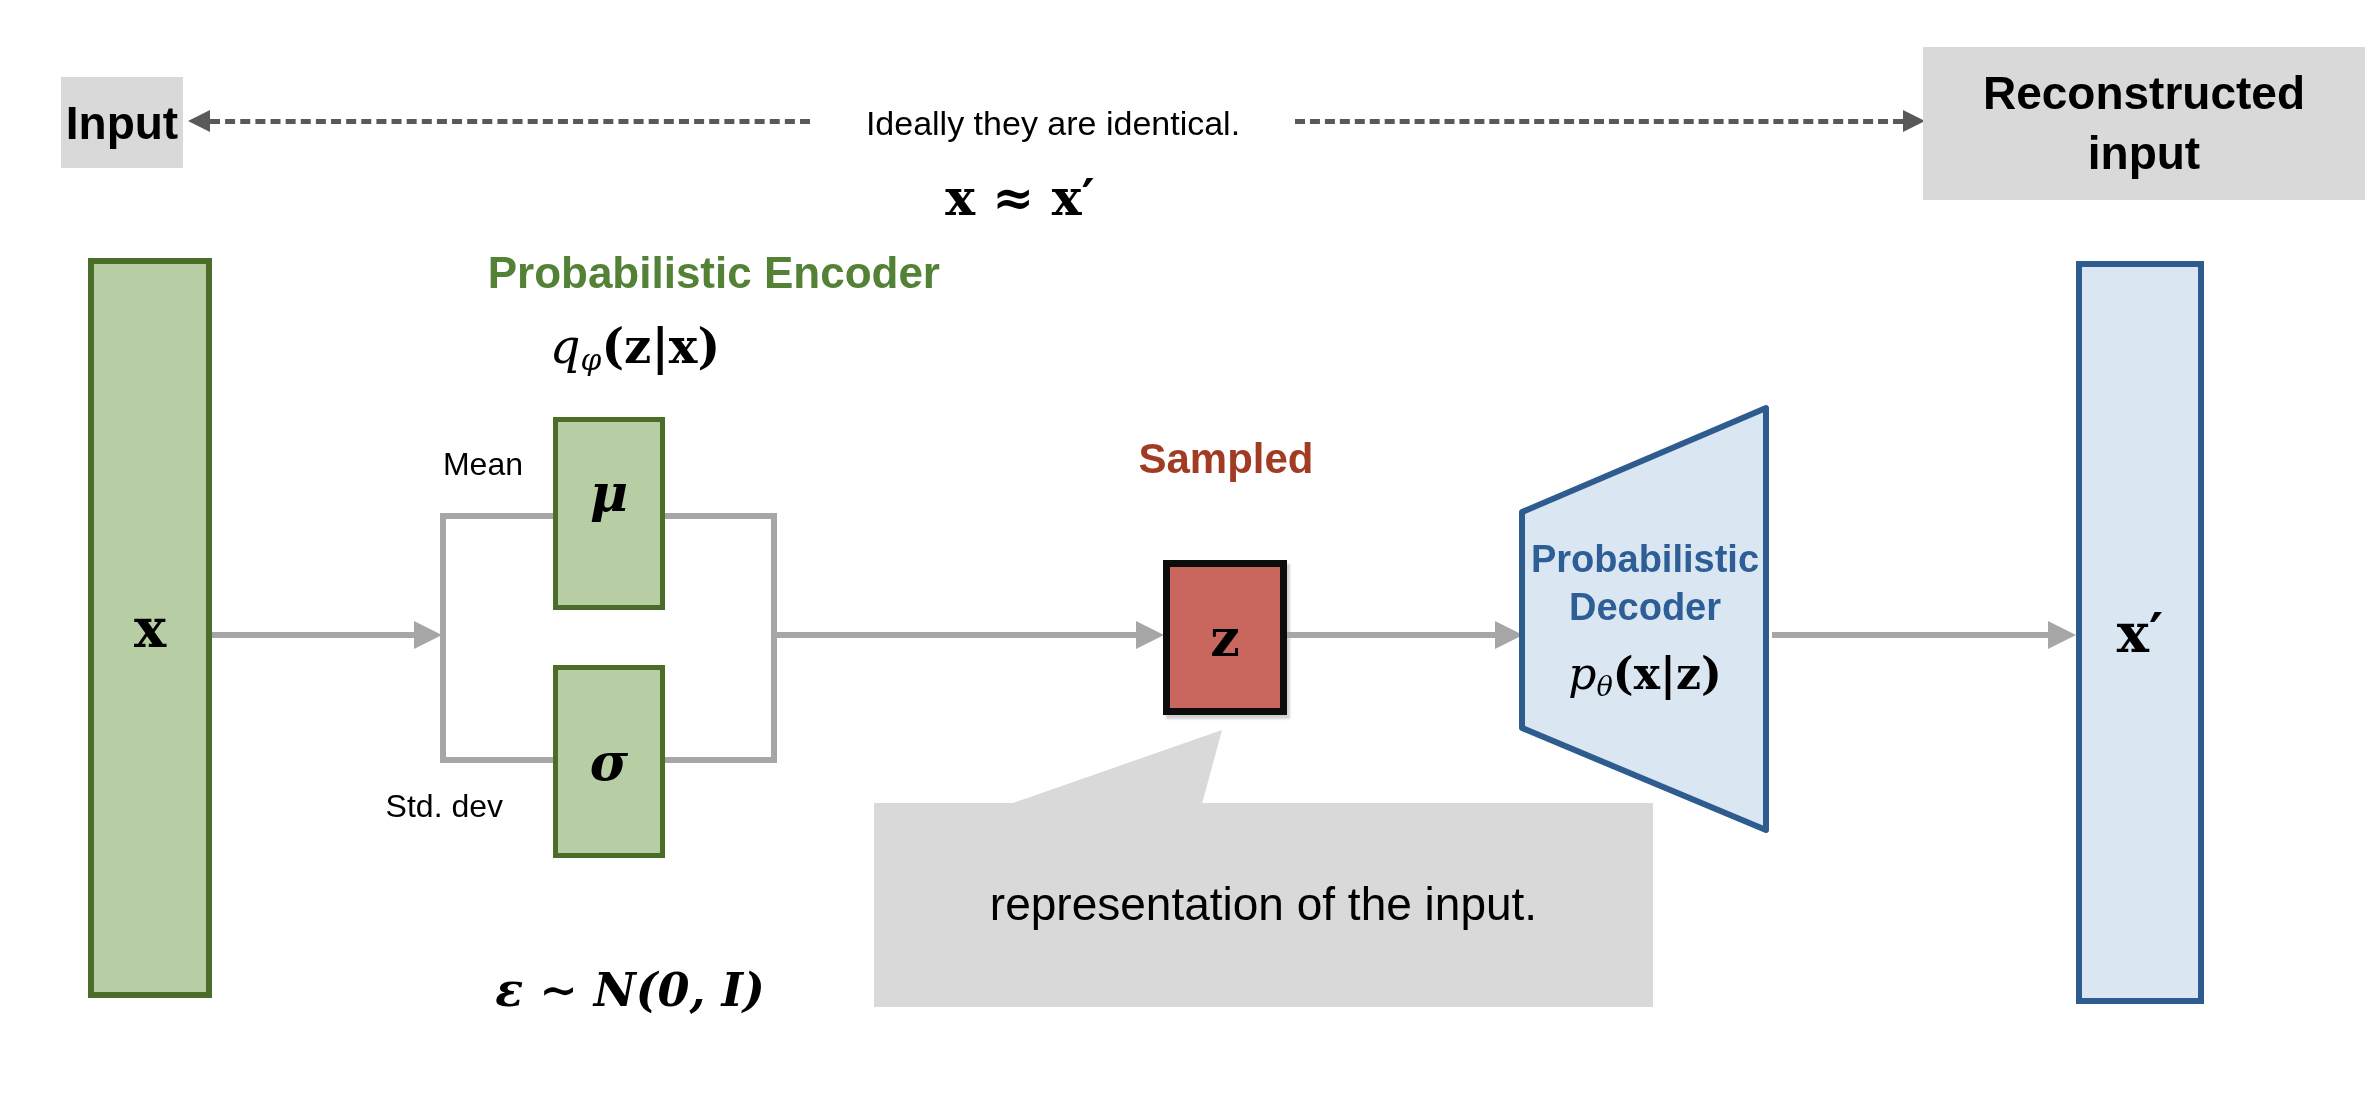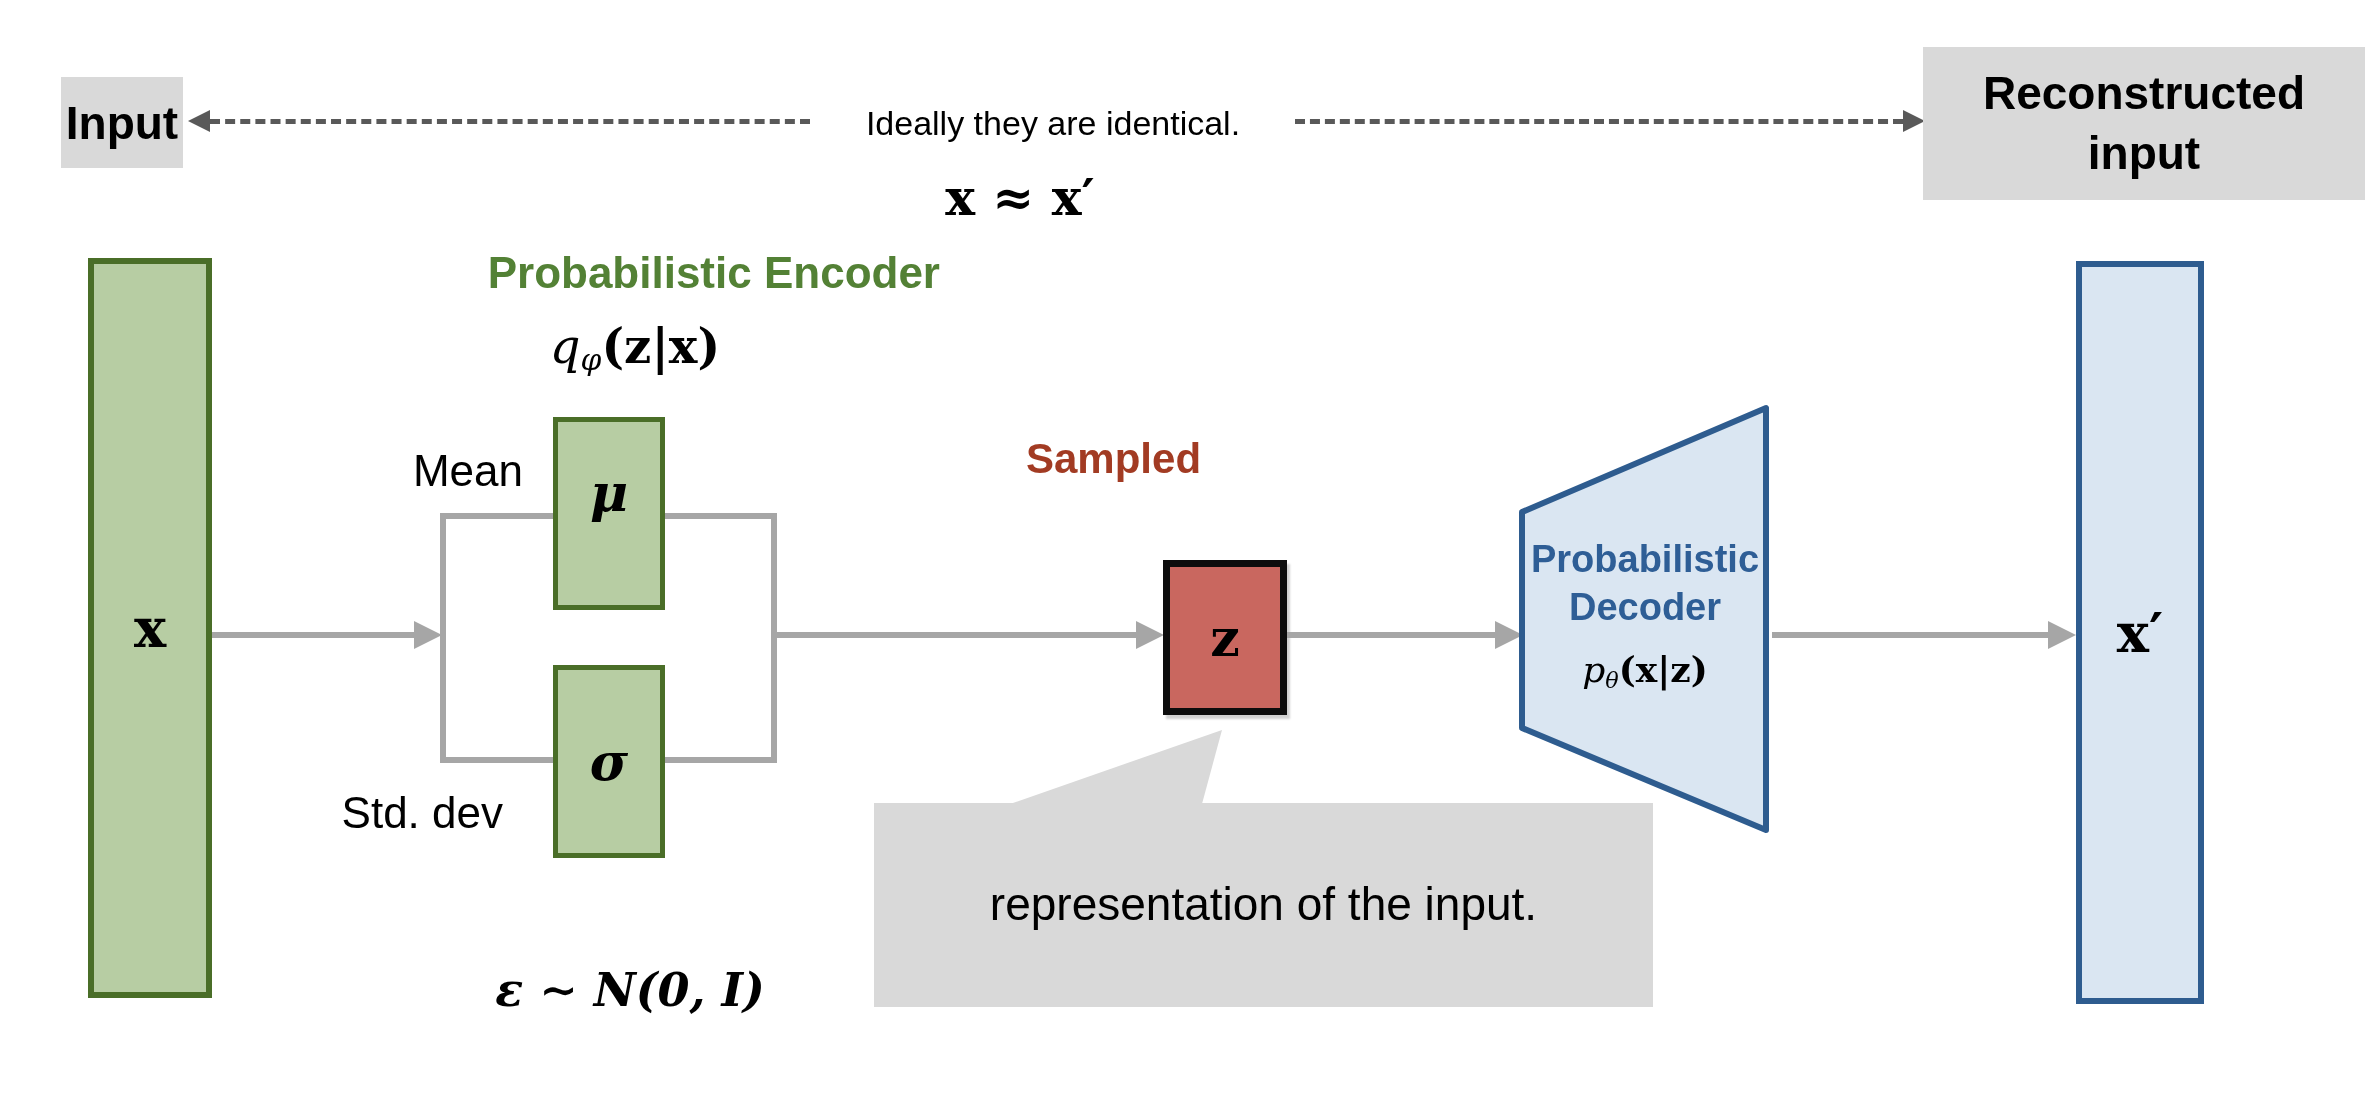--- a/index.html
+++ b/index.html
@@ -31,46 +31,46 @@
   .vec-sym{font-family:"DejaVu Serif",serif;font-weight:bold;font-size:54px;}
   
   .gline{background:var(--connector);}
   .head-right{border-top:14px solid transparent;border-bottom:14px solid transparent;border-left:28px solid var(--connector);}
   
   .enc-title{left:340px;top:248px;width:600px;text-align:right;font-size:44px;font-weight:bold;color:var(--green_text);}
   .enc-formula{left:430px;top:318px;width:410px;text-align:center;font-size:48px;font-family:"DejaVu Serif",serif;}
   .mi{font-style:italic;}
   .msub{font-style:italic;font-size:0.62em;vertical-align:-0.25em;}
   .margs{font-weight:bold;}
-  .side-label{font-size:44px;text-align:right;}
+  .side-label{font-size:32px;text-align:right;}
   .mean-label{left:323px;top:446px;width:200px;}
   .std-label{left:303px;top:788px;width:200px;}
   .param-box{left:553px;width:112px;height:193px;background:var(--green_fill);border:5px solid var(--green_border);}
   .mu-box{top:417px;}
   .sigma-box{top:665px;}
   .param-sym{position:absolute;left:0;width:100%;text-align:center;font-family:"DejaVu Serif",serif;
     font-weight:bold;font-style:italic;font-size:52px;line-height:1;}
   .mu-sym{top:45px;}
   .sigma-sym{top:66px;}
   .math-line{font-family:"DejaVu Serif",serif;font-weight:bold;font-style:italic;text-align:center;font-size:46px;}
   .reparam{left:370px;top:888px;width:520px;}
   .noise{left:370px;top:963px;width:520px;}
   
-  .latent-title{left:1026px;top:433px;width:400px;font-size:42px;font-weight:bold;
+  .latent-title{left:1026px;top:433px;width:400px;text-align:center;font-size:42px;font-weight:bold;
     line-height:1.25;color:var(--red_text);}
   .z-box{left:1163px;top:560px;width:124px;height:155px;background:var(--red_fill);border:7px solid var(--red_border);
     display:flex;align-items:center;justify-content:center;box-shadow:3px 4px 2px rgba(0,0,0,0.18);}
   .z-sym{font-family:"DejaVu Serif",serif;font-weight:bold;font-size:52px;}
   
   .dec-svg{left:1500px;top:395px;}
   .dec-svg polygon{fill:var(--blue_fill);stroke:var(--blue_border);stroke-width:6;stroke-linejoin:round;}
   .dec-title{left:1528px;width:234px;text-align:center;font-size:38px;font-weight:bold;color:var(--blue_text);}
   .dec-t1{top:538px;}
   .dec-t2{top:586px;}
-  .dec-formula{left:1528px;top:648px;width:234px;text-align:center;font-size:36px;font-family:"DejaVu Serif",serif;}
+  .dec-formula{left:1528px;top:648px;width:234px;text-align:center;font-size:44px;font-family:"DejaVu Serif",serif;}
   
   .tail-svg{left:1000px;top:722px;}
   .tail-svg polygon{fill:var(--gray_box);}
   .callout-box{left:874px;top:803px;width:779px;height:204px;background:var(--gray_box);
     display:flex;flex-direction:column;align-items:center;justify-content:center;
     font-size:46px;line-height:1.42;text-align:center;}
 </style>
 </head>
 <body>
 

